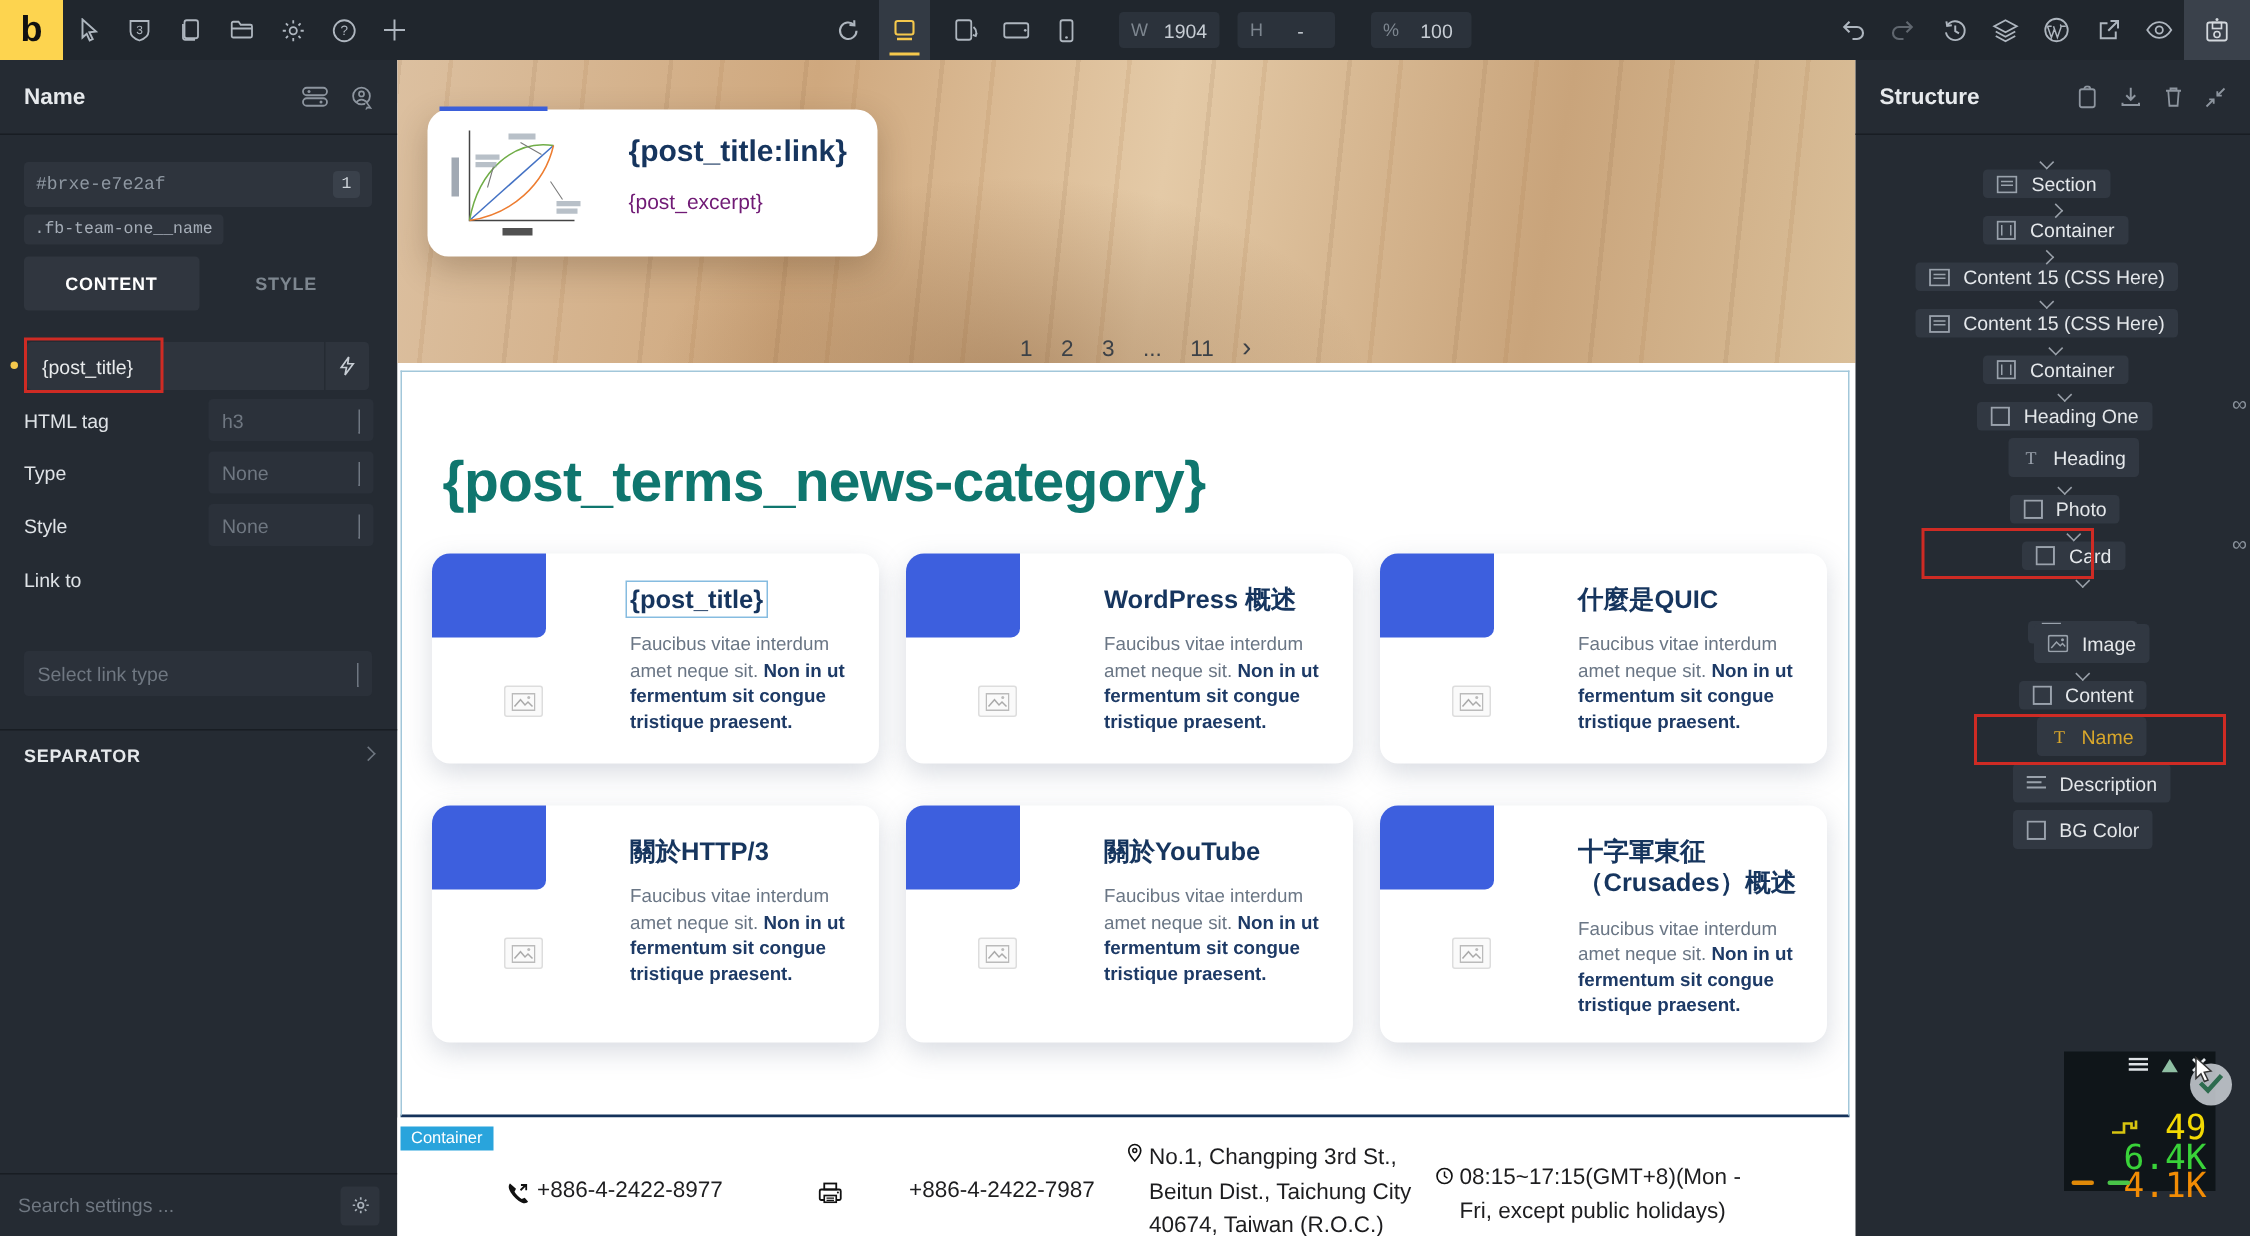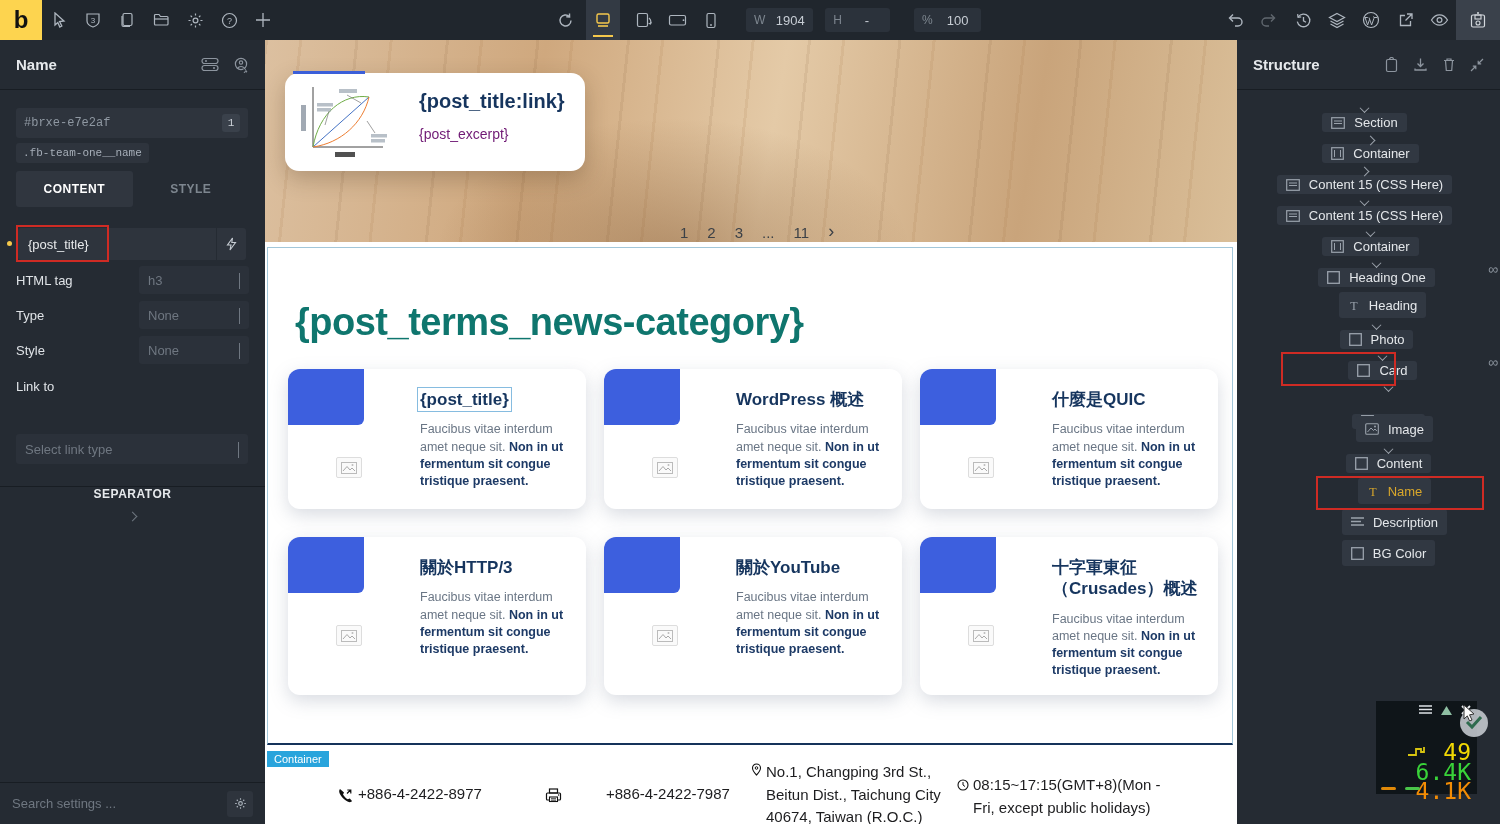--- a/index.html
+++ b/index.html
@@ -54,21 +54,21 @@
   .fld-row { position:absolute; left:16px; right:16px; height:28px; display:flex;
     align-items:center; }
   .fld-row .lbl { font-size:13px; color:#dfe3e7; flex:1; }
   .sel { width:110px; height:28px; background:#2b313a; border-radius:3px; color:#6f7781;
     font-size:13px; display:flex; align-items:center; padding:0 9px; cursor:pointer; }
   .sel .cv { margin-left:auto; }
   .chev-s { width:7px; height:7px; border-right:1.5px solid #6f7781;
     border-bottom:1.5px solid #6f7781; transform:rotate(45deg); margin-top:-3px; }
   #link-sel { position:absolute; left:16px; top:394px; width:232px; height:30px; cursor:pointer; }
   #sep-row { position:absolute; left:0; right:0; top:446px; height:34px; display:flex;
-    align-items:center; padding:0 16px; border-top:1px solid #181d23; cursor:pointer;flex-direction:column; }
+    align-items:center; padding:0 16px; border-top:1px solid #181d23; cursor:pointer; }
   #sep-row .s-lbl { font-size:12px; font-weight:bold; letter-spacing:.5px; flex:1; }
   #search-row { position:absolute; left:0; right:0; bottom:0; height:42px;
     border-top:1px solid #181d23; display:flex; align-items:center; padding:0 12px; }
   #search-row .ph { color:#6f7781; font-size:13px; flex:1; }
   #gear-btn { width:26px; height:26px; background:#2e343d; border-radius:3px;
     display:flex; align-items:center; justify-content:center; color:#aab2bb; cursor:pointer; }
   .red-rect { position:absolute; border:2px solid #cf2b24; z-index:30; pointer-events:none; }
 
   
   #canvas { position:absolute; left:265px; top:40px; width:972px; height:784px; background:#fff; }

